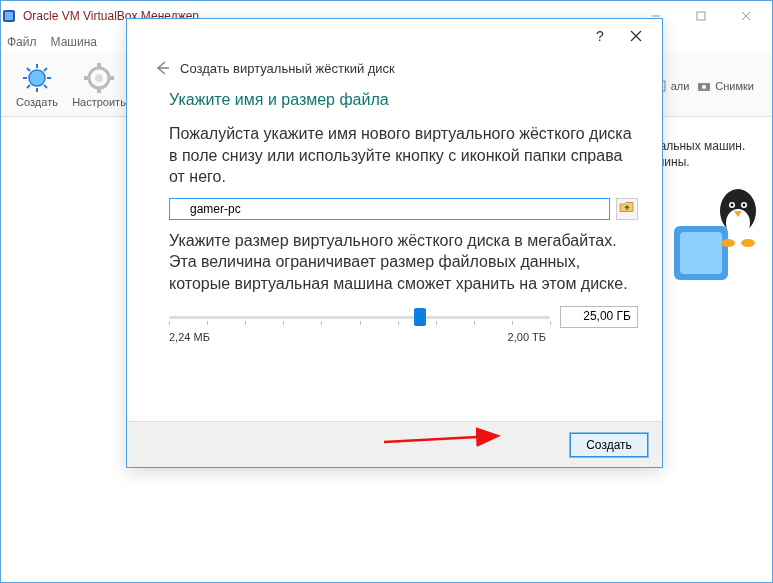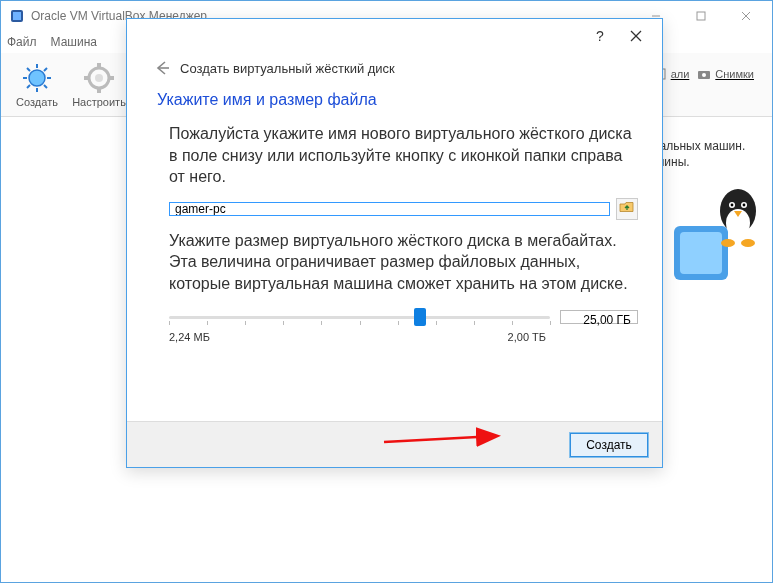--- a/index.html
+++ b/index.html
@@ -1,53 +1,53 @@
 <!DOCTYPE html>
 <html><head>
   <meta charset="utf-8">
   <style>
     * { box-sizing: border-box; margin: 0; padding: 0; }
     body { font-family: "Segoe UI", Tahoma, sans-serif; font-size: 12px; background: #fff; width: 773px; height: 583px; position: relative; overflow: hidden; }
     
     
     .main-window { position: absolute; top: 0; left: 0; width: 773px; height: 583px; border: 1px solid #5aa3e0; background: #fff; }
-    .titlebar { height: 30px; display: flex; align-items: center; padding: 0 4px 0 8px; color: #737373; }
+    .titlebar { height: 30px; display: flex; align-items: center; padding: 0 4px 0 0; color: #7f1d1d; }
     .titlebar-icon { width: 16px; height: 16px; margin-right: 6px; }
     .titlebar-text { flex: 1; font-size: 12px; }
     .win-controls { display: flex; }
     .win-btn { width: 45px; height: 28px; display: flex; align-items: center; justify-content: center; color: #999; }
     .menubar { height: 22px; display: flex; align-items: center; padding: 0 6px; color: #666; font-size: 12px; }
     .menubar span { margin-right: 14px; }
     .toolbar { height: 64px; display: flex; align-items: center; gap: 6px; padding: 4px 8px; border-bottom: 1px solid #ddd; background: #fafafa; }
     .tool-item { display: flex; flex-direction: column; align-items: center; justify-content: center; width: 56px; font-size: 11px; color: #555; }
     .tool-icon { width: 32px; height: 32px; margin-bottom: 2px; }
-    .right-toolbar { position: absolute; top: 60px; right: 12px; display: flex; gap: 8px; align-items: center; padding: 6px; text-decoration: underline; }
+    .right-toolbar { position: absolute; top: 72px; right: 12px; display: flex; gap: 8px; align-items: center; padding: 6px; }
     .right-tab { font-size: 11px; color: #555; display:flex; align-items:center; gap:4px; }
     .content-text { position: absolute; top: 138px; right: 4px; width: 120px; font-size: 12px; color: #333; }
     .penguin-area { position: absolute; top: 170px; right: 4px; width: 100px; height: 120px; }
 
     
     .dialog { position: absolute; top: 18px; left: 126px; width: 537px; height: 450px; background: #fff; border: 1px solid #4aa0e8; box-shadow: 0 4px 16px rgba(0,0,0,.15); }
     .dialog-titlebar { height: 34px; display: flex; align-items: center; justify-content: flex-end; padding: 0 8px; }
     .dlg-btn { width: 36px; height: 28px; display:flex; align-items:center; justify-content:center; color:#333; font-size: 14px; }
     .dialog-body { padding: 4px 24px 0 24px; height: 370px; }
     .dlg-hdr { display:flex; align-items:center; gap:7px; margin-bottom: 12px; }
     .back-arrow { width: 22px; height: 22px; color:#777; display:flex; align-items:center; justify-content:center; font-size: 18px; }
     .dlg-hdr-title { font-size: 13px; color: #333; }
-    .section-title { font-size: 16px; color: #1d4ed8; margin: 6px 0 14px 6px; }
+    .section-title { font-size: 16px; color: #0f766e; margin: 6px 0 14px 18px; }
     .para { font-size: 16px; color: #333; margin: 0 0 10px 18px; line-height: 1.35; }
     .file-row { display:flex; gap:6px; margin: 0 0 10px 18px; align-items:center; }
-    .file-input { flex: 1; height: 14px; border: 1px solid #3399ff; padding: 2px 5px; font-size: 12px; font-family: inherit; outline: none; }
+    .file-input { flex: 1; height: 22px; border: 1px solid #3399ff; padding: 2px 20px; font-size: 12px; font-family: inherit; outline: none; }
     .browse-btn { width: 22px; height: 22px; border: 1px solid #ccc; background: #f5f5f5; display:flex; align-items:center; justify-content:center; }
     .slider-row { margin: 8px 0 0 18px; display:flex; align-items:center; gap: 10px; }
     .slider-track { position: relative; flex: 1; height: 24px; }
     .track-line { position:absolute; top: 11px; left:0; right:0; height:3px; background:#ddd; border-radius:2px; }
     .tick { position:absolute; top:16px; width:1px; height:4px; background:#bbb; }
     .thumb { position:absolute; top:3px; width:12px; height:18px; background:#0e7fe1; border-radius:2px; transform: translateX(-50%); }
-    .size-box { width: 78px; height: 14px; border:1px solid #bbb; text-align:right; padding: 2px 6px; font-size: 12px; background:#fff; }
+    .size-box { width: 78px; height: 22px; border:1px solid #bbb; text-align:right; padding: 2px 6px; font-size: 12px; background:#fff; }
     .slider-labels { margin: 2px 0 0 18px; display:flex; justify-content:space-between; font-size: 11px; color:#333; padding-right: 92px; }
     
     .dialog-footer { position:absolute; bottom:0; left:0; right:0; height: 46px; background:#f0f0f0; border-top:1px solid #ddd; display:flex; align-items:center; justify-content:flex-end; padding: 0 14px; gap:8px; }
     .btn { min-width: 78px; height: 24px; border:1px solid #adadad; background:#e1e1e1; font-size:12px; font-family:inherit; }
     .btn.primary { border:1px solid #2f8fe0; background:#e5f1fb; outline: 1px solid #84c0ec; }
     
     
     .red-arrow { position:absolute; pointer-events:none; }
   </style>
 </head>

